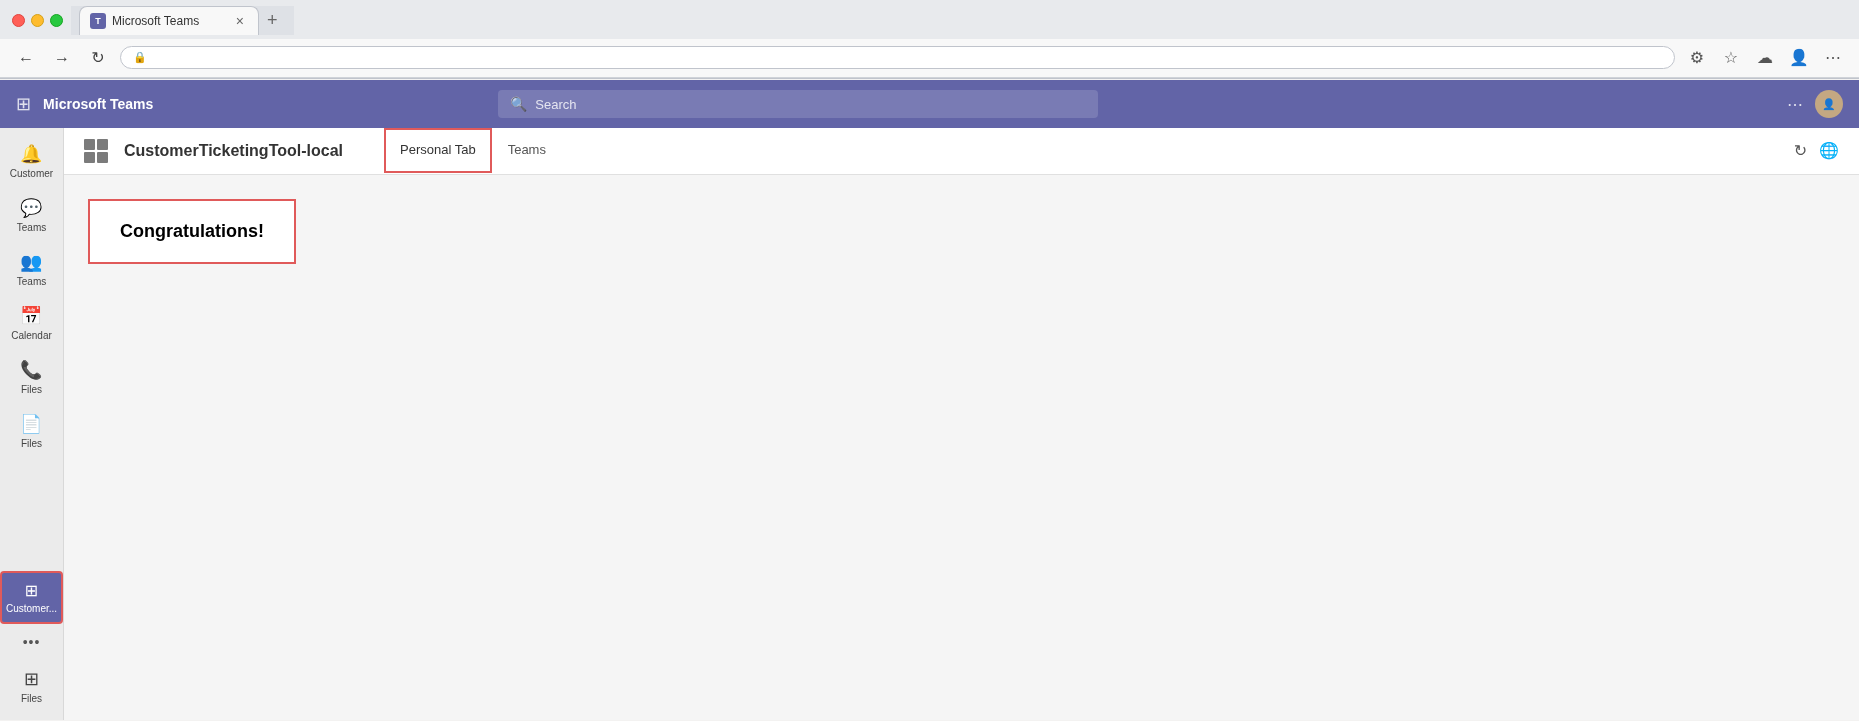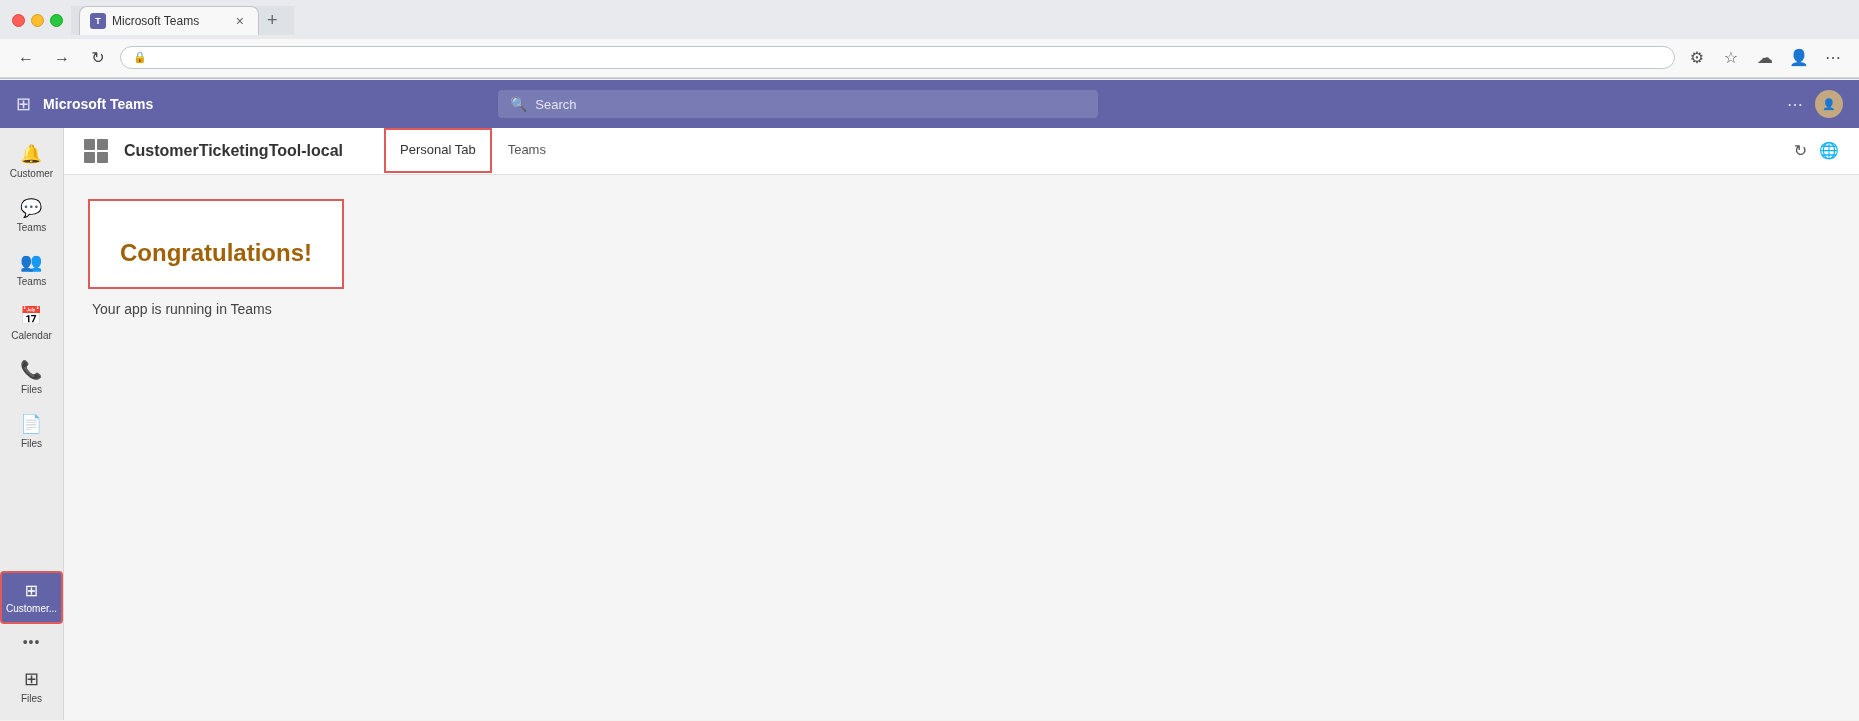--- a/index.html
+++ b/index.html
@@ -249,24 +249,23 @@
       background: #f5f5f5;
     }
     .congratulations-box {
       display: inline-block;
       border: 2px solid #e05a5a;
       padding: 20px 30px;
       background: white;
       margin-bottom: 12px;
     }
     .congratulations-text {
-      font-size: 24px;
+      font-size: 18px;
       font-weight: 700;
-      color: #a16207;
-      margin-top: 18px;
+      color: #000000;
     }
     .subtitle-text {
       font-size: 14px;
       color: #444;
       margin-left: 4px;
     }
   </style>
 </head>
 <body>
 
@@ -385,16 +384,15 @@
       <div class="app-header-actions">
         <span class="header-action-icon">↻</span>
         <span class="header-action-icon">🌐</span>
       </div>
     </div>
 
     <div class="app-content">
       <div class="congratulations-box">
         <div class="congratulations-text">Congratulations!</div>
       </div>
-      <div class="subtitle-text">Your app is running in Teams</div>
     </div>
   </div>
 </div>
 
 </body></html>

